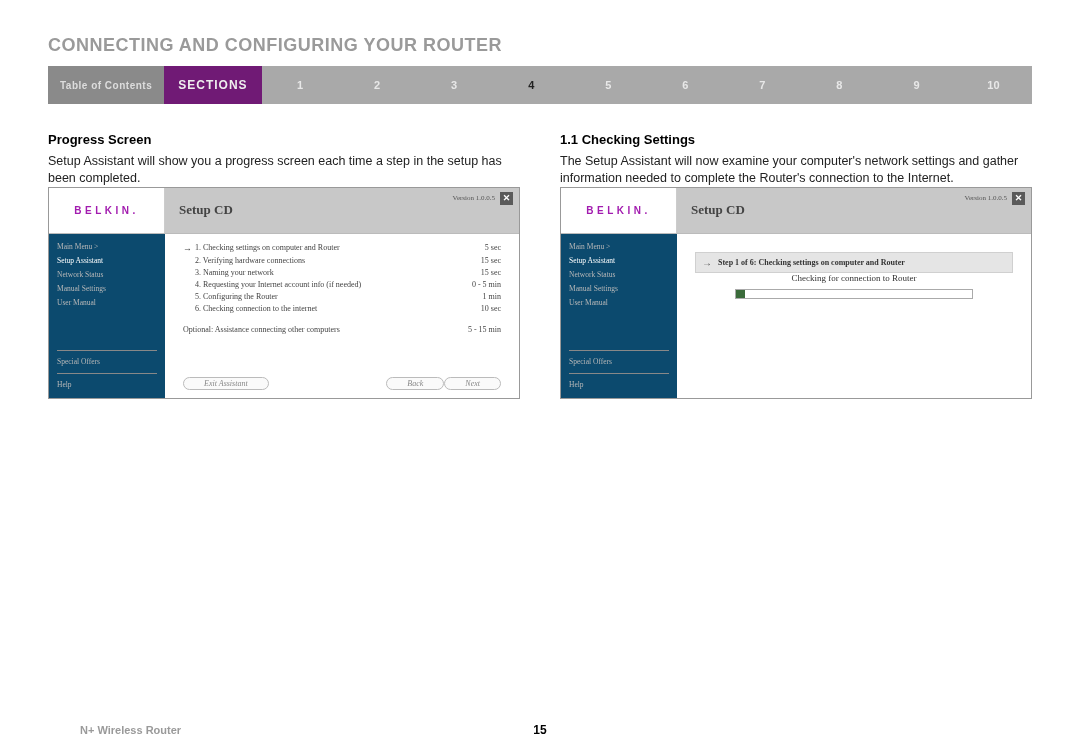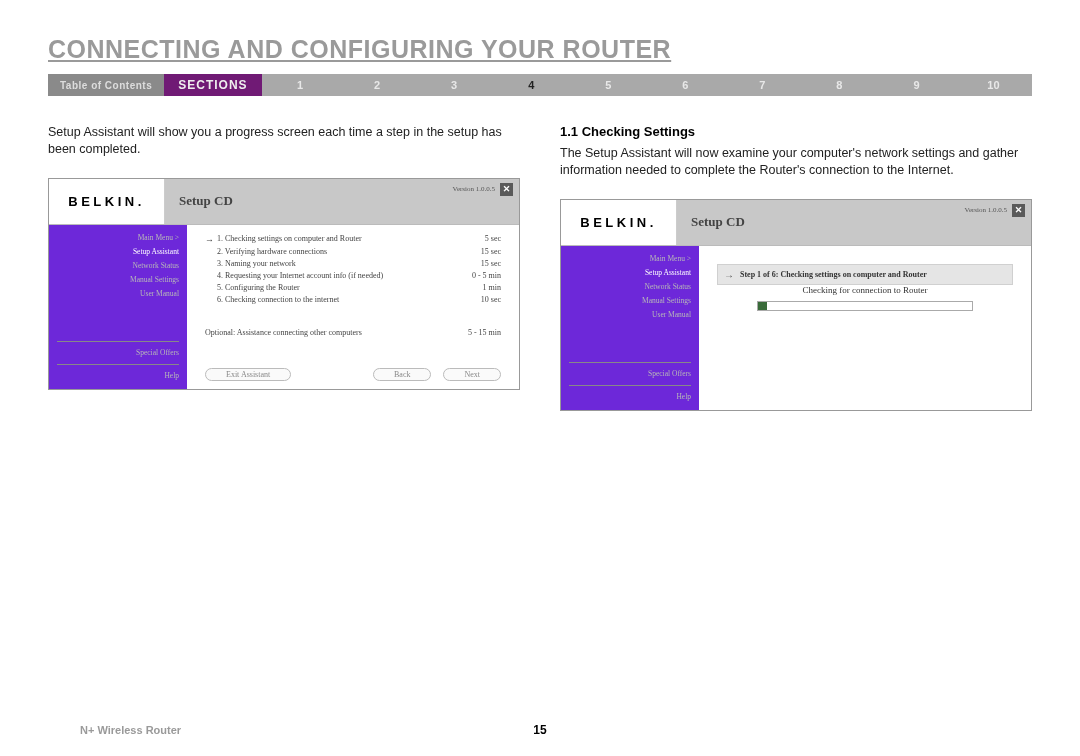--- a/index.html
+++ b/index.html
@@ -6,30 +6,29 @@
   body {
     width: 1080px;
     height: 756px;
     background: #fff;
     font-family: Arial, Helvetica, sans-serif;
     color: #333;
     position: relative;
     padding: 35px 48px 0 48px;
   }
   .page-title {
-    font-size: 25px;
+    font-size: 18px;
     font-weight: bold;
     color: #9a9a9a;
     letter-spacing: 0.5px;
     margin-bottom: 10px;
-    text-decoration: underline;
   }
   .nav-bar {
     display: flex;
-    height: 22px;
+    height: 38px;
     font-size: 11px;
     font-weight: bold;
     align-items: stretch;
     margin-bottom: 28px;
   }
   .nav-toc {
     background: #8a8a8a;
     color: #ddd;
     display: flex;
     align-items: center;
@@ -74,21 +73,20 @@
   .section-head {
     font-size: 13px;
     font-weight: bold;
     color: #000;
     margin-bottom: 6px;
   }
   .section-body {
     font-size: 12.5px;
     color: #222;
     line-height: 1.35;
-    margin-bottom: 20px;
   }
 
   
   .shot {
     border: 1px solid #999;
     height: 212px;
     display: flex;
     flex-direction: column;
     background: #fff;
     font-family: Georgia, 'Times New Roman', serif;
@@ -103,23 +101,23 @@
     width: 116px;
     background: #fff;
     display: flex;
     align-items: center;
     justify-content: center;
     border-right: 1px solid #ccc;
   }
   .shot-logo {
     font-family: Arial, sans-serif;
     font-weight: 900;
-    font-size: 13px;
+    font-size: 10px;
     letter-spacing: 3.5px;
-    color: #000000;
+    color: #a21caf;
   }
   .shot-title-cell {
     flex: 1;
     background: #c8c8c8;
     display: flex;
     align-items: center;
     padding-left: 14px;
     position: relative;
   }
   .shot-title {
@@ -147,28 +145,27 @@
     line-height: 13px;
     text-align: center;
     font-weight: bold;
   }
   .shot-body {
     flex: 1;
     display: flex;
     min-height: 0;
   }
   .shot-side {
-    width: 138px;
-    background: #6d28d9;
+    width: 116px;
+    background: #0c4a6e;
     color: #ccc;
     font-size: 7.5px;
     display: flex;
     flex-direction: column;
     padding: 6px 8px;
-    text-align: right;
   }
   .side-item {
     padding: 2.5px 0;
     color: #b8b8b8;
   }
   .side-item.active {
     color: #fff;
   }
   .side-spacer { flex: 1; }
   .side-divider {
@@ -191,40 +188,41 @@
     padding: 1.5px 0;
   }
   .steps-row .arrow {
     width: 12px;
     display: inline-block;
     font-size: 9px;
   }
   .steps-row .label { flex: 1; }
   .steps-row .time { width: 48px; text-align: right; }
   .optional-row {
-    margin-top: 22px;
+    margin-top: 10px;
     display: flex;
     justify-content: space-between;
   }
   .shot-buttons {
     display: flex;
     gap: 50px;
     margin-top: auto;
     padding-bottom: 2px;
   }
   .pill-btn {
     flex: 0 0 auto;
     border: 1px solid #bbb;
     border-radius: 9px;
     padding: 1px 20px;
     font-size: 8px;
     color: #888;
     background: #fafafa;
-  }
-  .pill-right { display: flex; gap: 12px; margin-left: auto; }
+    font-style: italic;
+  }
+  .pill-right { display: flex; margin-left: auto; }
 
   
   .step-banner {
     background: #e5e5e5;
     border: 1px solid #d0d0d0;
     padding: 4px 6px;
     display: flex;
     align-items: center;
     gap: 6px;
     font-size: 8px;
@@ -297,20 +295,21 @@
       <span class="nav-num">7</span>
       <span class="nav-num">8</span>
       <span class="nav-num">9</span>
       <span class="nav-num">10</span>
     </div>
 </div>
 
 <div class="columns">
 
   <div class="col">
+    <div class="section-head">Progress Screen</div>
     <div class="section-body">Setup Assistant will show you a progress screen each time a step in the setup has been completed.</div>
 
     <div class="shot">
       <div class="shot-header">
         <div class="shot-logo-cell">
           <span class="shot-logo">BELKIN.</span>
         </div>
         <div class="shot-title-cell">
           <span class="shot-title">Setup CD</span>
           <span class="shot-version">Version 1.0.0.5</span>

